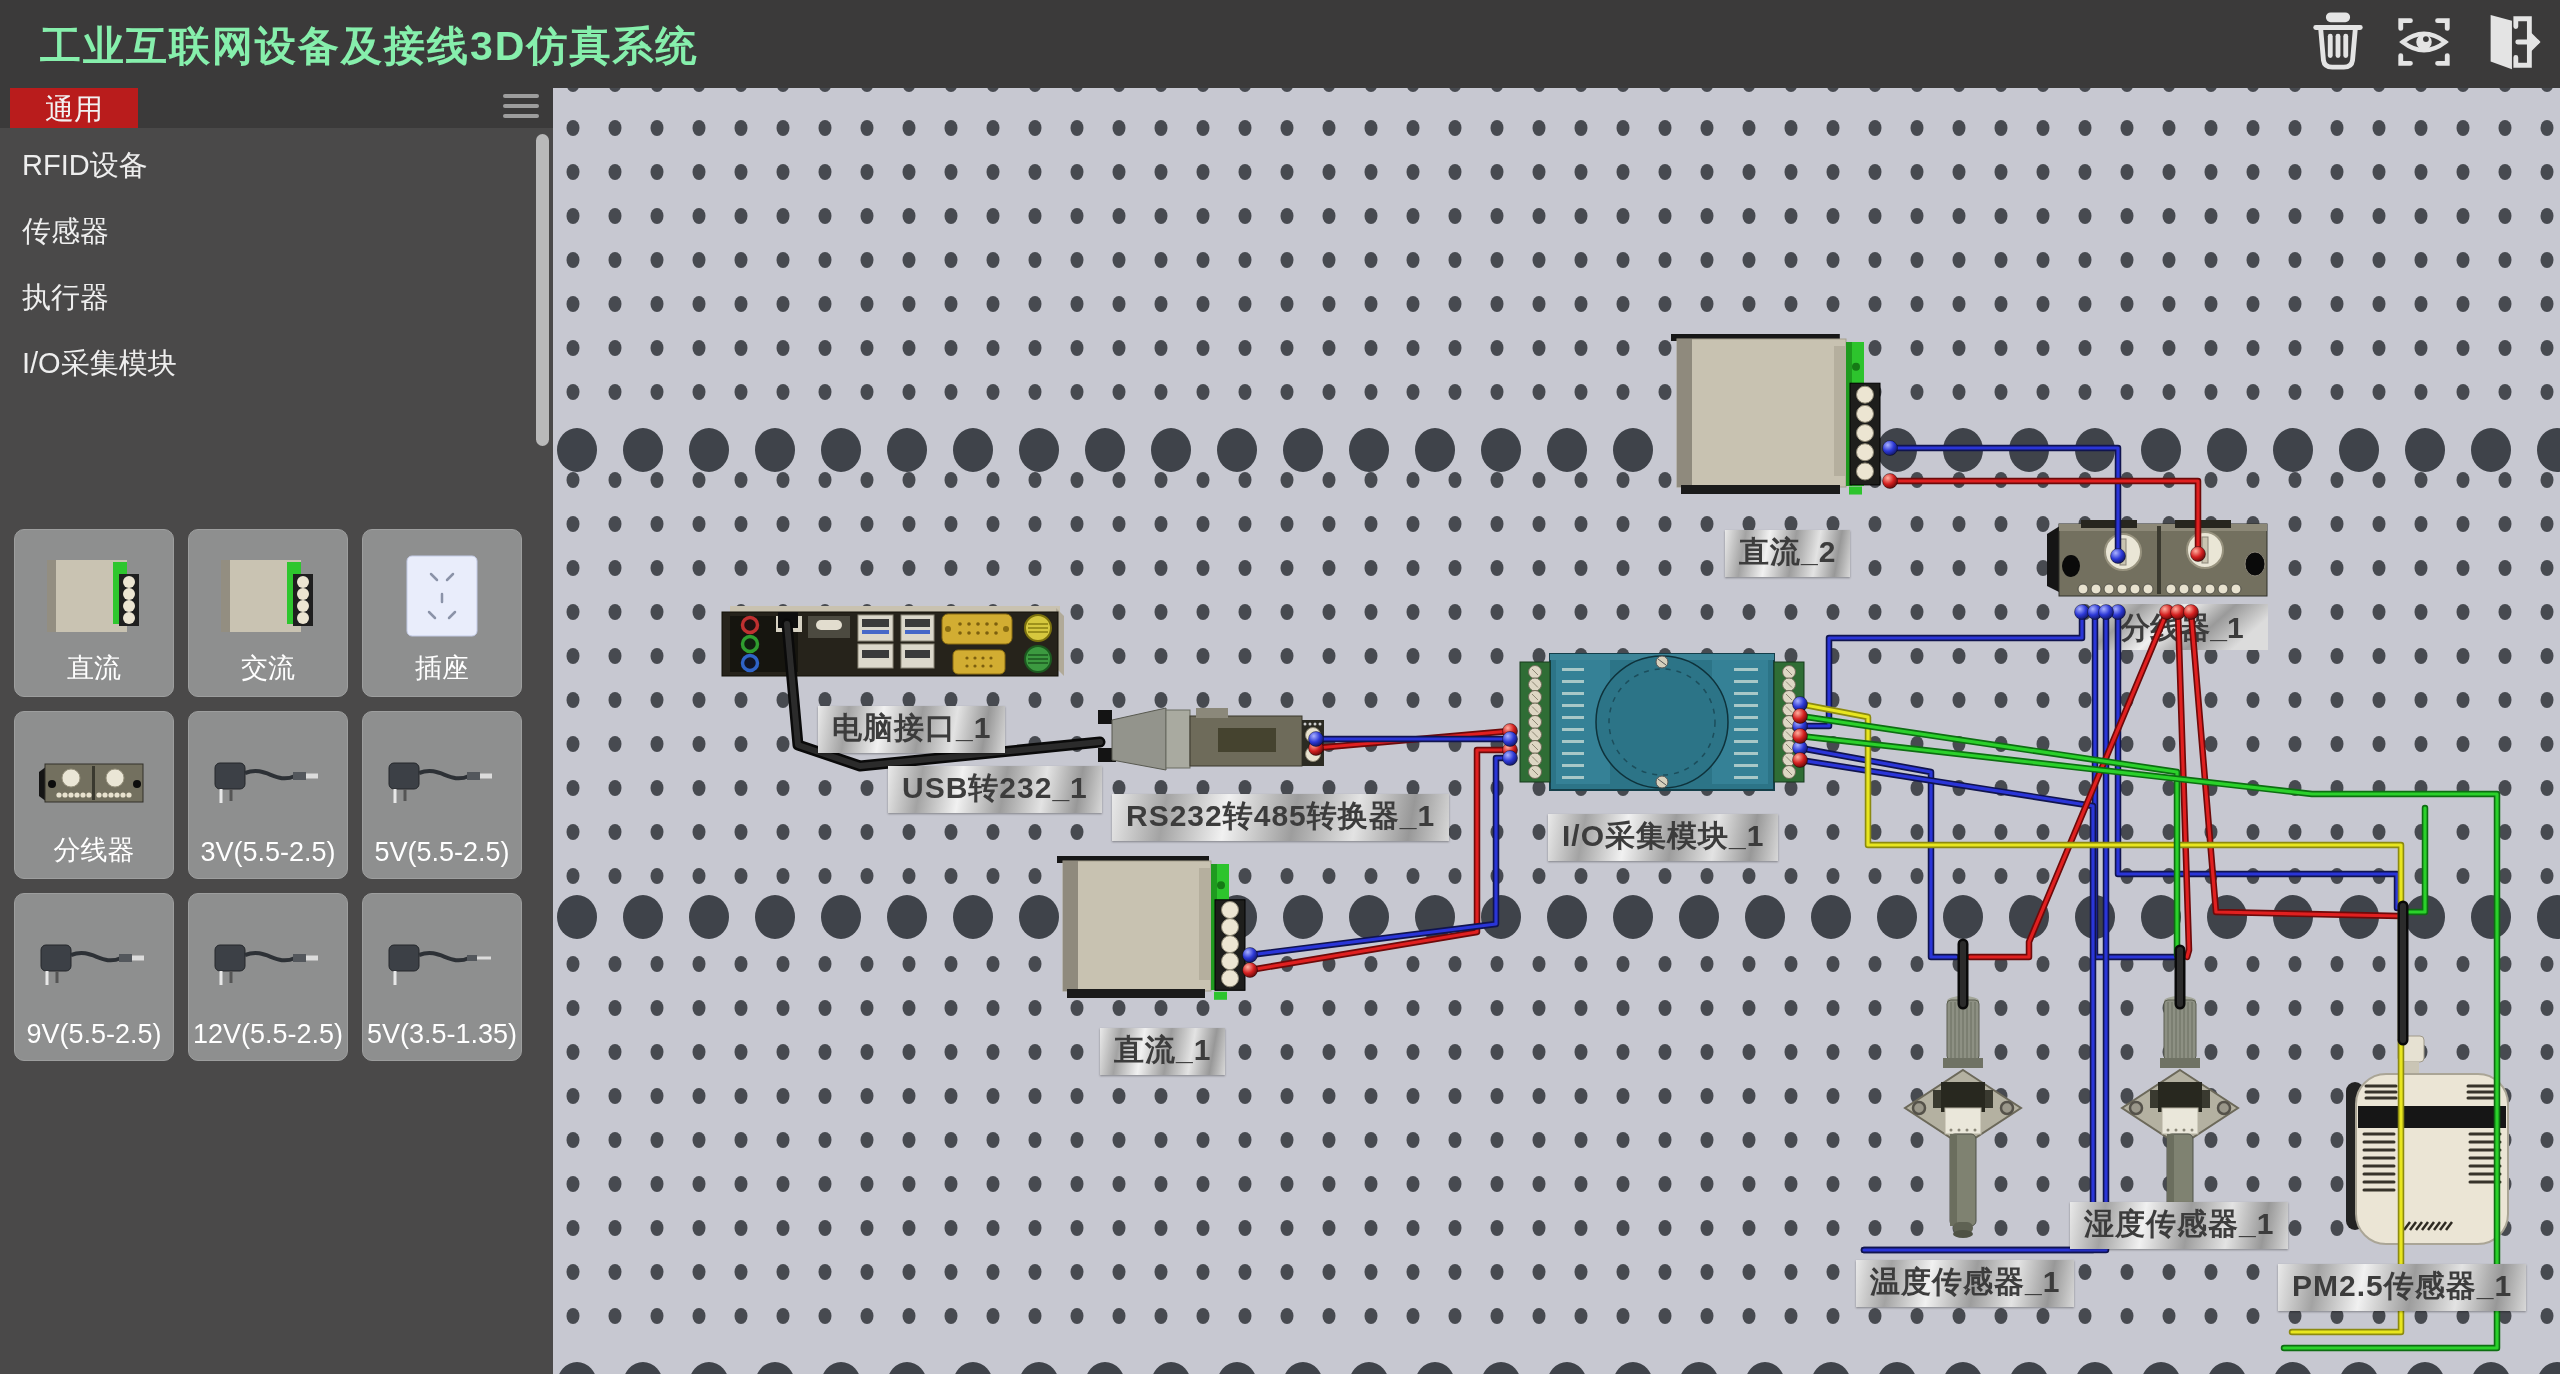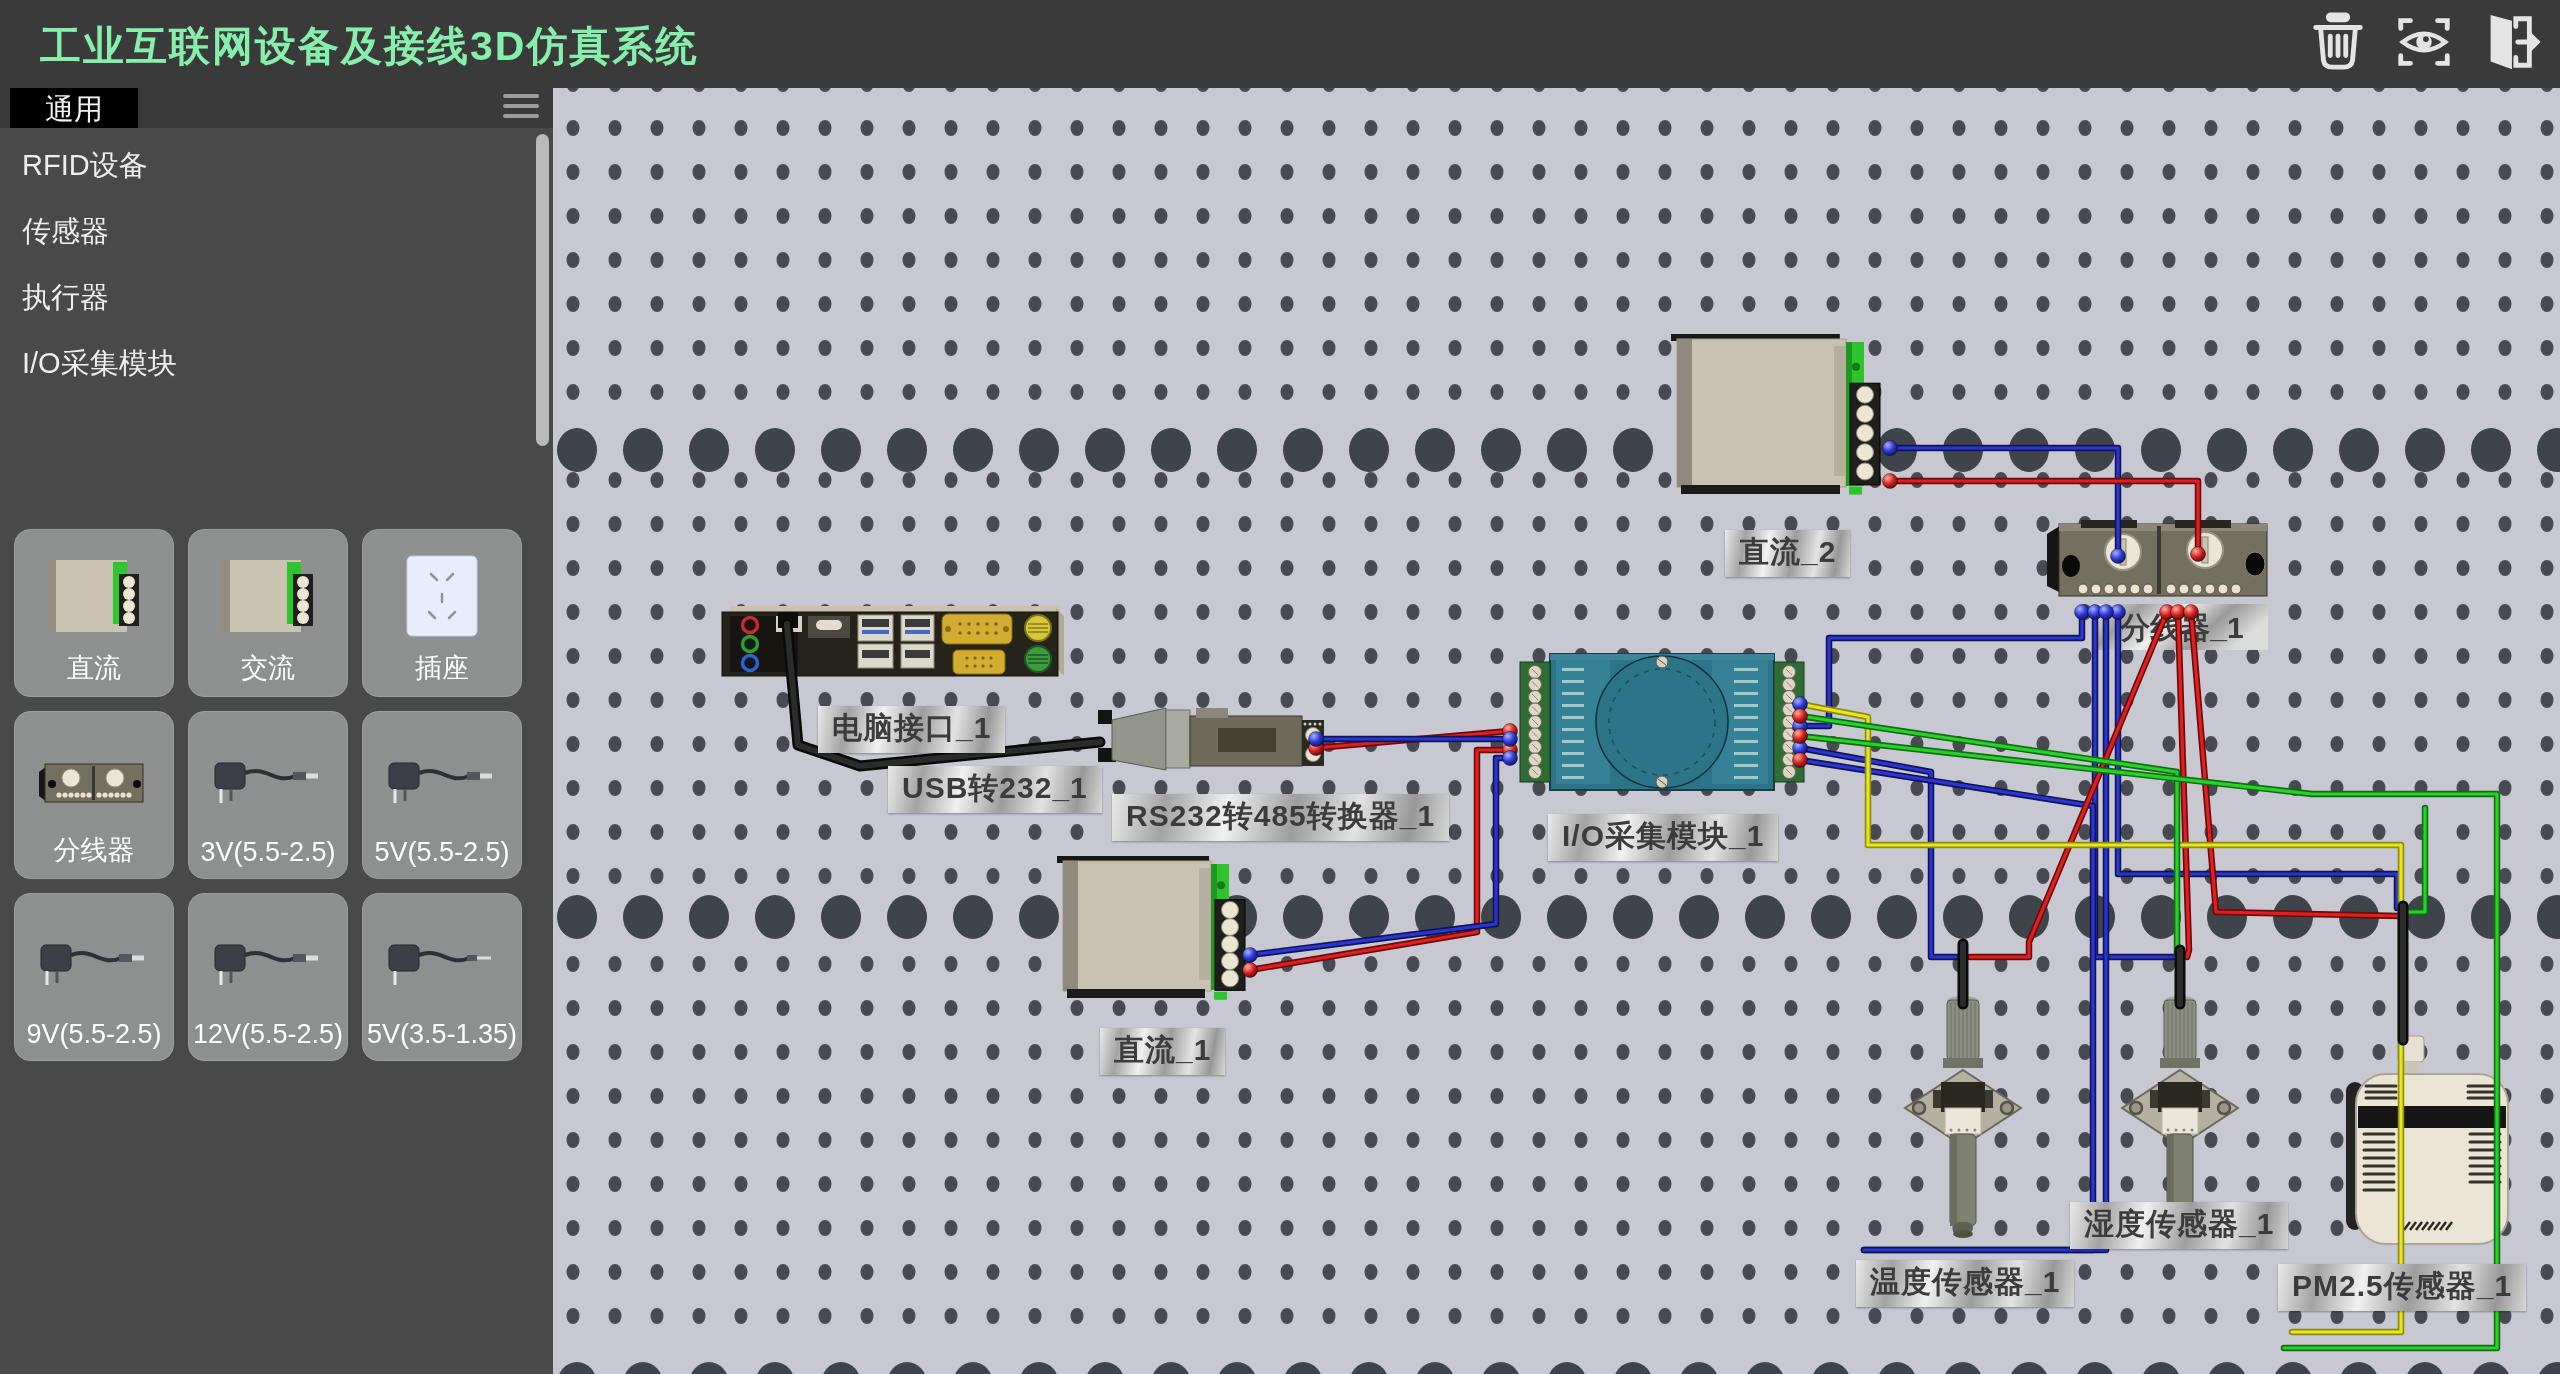--- a/index.html
+++ b/index.html
@@ -7,29 +7,29 @@
        font-family:"Liberation Sans","DejaVu Sans",sans-serif;background:#c7c8d1;}
   
   #titlebar{position:absolute;left:0;top:0;width:2560px;height:88px;background:#3b3a3a;z-index:30;}
   #app-title{position:absolute;left:40px;top:0;height:88px;line-height:92px;
              color:#86efac;font-size:41px;font-weight:700;letter-spacing:2px;}
   #toolbar{position:absolute;right:18px;top:10px;height:68px;display:flex;gap:22px;}
   .tool-btn{width:64px;height:68px;display:flex;align-items:center;justify-content:center;cursor:pointer;}
   
   #sidebar{position:absolute;left:0;top:88px;width:553px;height:1286px;background:#4a4949;z-index:20;}
   #tabstrip{position:absolute;left:0;top:0;width:553px;height:40px;background:#3b3a3a;}
-  #tab-general{position:absolute;left:10px;top:0;width:128px;height:40px;background:#000000;
+  #tab-general{position:absolute;left:10px;top:0;width:128px;height:40px;background:#b91c1c;
                color:#f2f2f2;font-size:29px;text-align:center;line-height:42px;cursor:pointer;}
   #hamburger{position:absolute;right:14px;top:0px;width:36px;height:32px;cursor:pointer;}
   #hamburger span{display:block;height:4px;margin:6px 0;background:#9d9d9d;border-radius:2px;}
   #menu{position:absolute;left:0;top:44px;width:530px;}
   .menu-item{height:66px;line-height:66px;padding-left:22px;color:#eeeeee;font-size:29px;cursor:pointer;}
   #scroll-thumb{position:absolute;left:536px;top:46px;width:13px;height:312px;background:#b9b9b9;border-radius:7px;}
   #palette{position:absolute;left:14px;top:441px;width:525px;display:flex;flex-wrap:wrap;gap:14px;}
-  .card{width:160px;height:168px;background:#8e8f8f;border:1px solid #9d9e9e;border-radius:16px;
+  .card{width:160px;height:168px;background:#8e8f8f;border:1px solid #9d9e9e;border-radius:10px;
         box-sizing:border-box;display:flex;flex-direction:column;align-items:center;
         justify-content:flex-end;cursor:pointer;}
   .card svg{flex:1 1 auto;margin-top:10px;}
   .card-label{color:#ffffff;font-size:27px;margin-bottom:10px;white-space:nowrap;}
   
   #canvas{position:absolute;left:553px;top:88px;width:2007px;height:1286px;overflow:hidden;}
   #scene{position:absolute;left:0;top:0;}
   #labels{position:absolute;left:0;top:0;width:100%;height:100%;pointer-events:none;}
   .plate{position:absolute;padding:2px 14px 4px 14px;font-size:30px;font-weight:600;color:#3c3c3c;
          letter-spacing:1px;white-space:nowrap;

